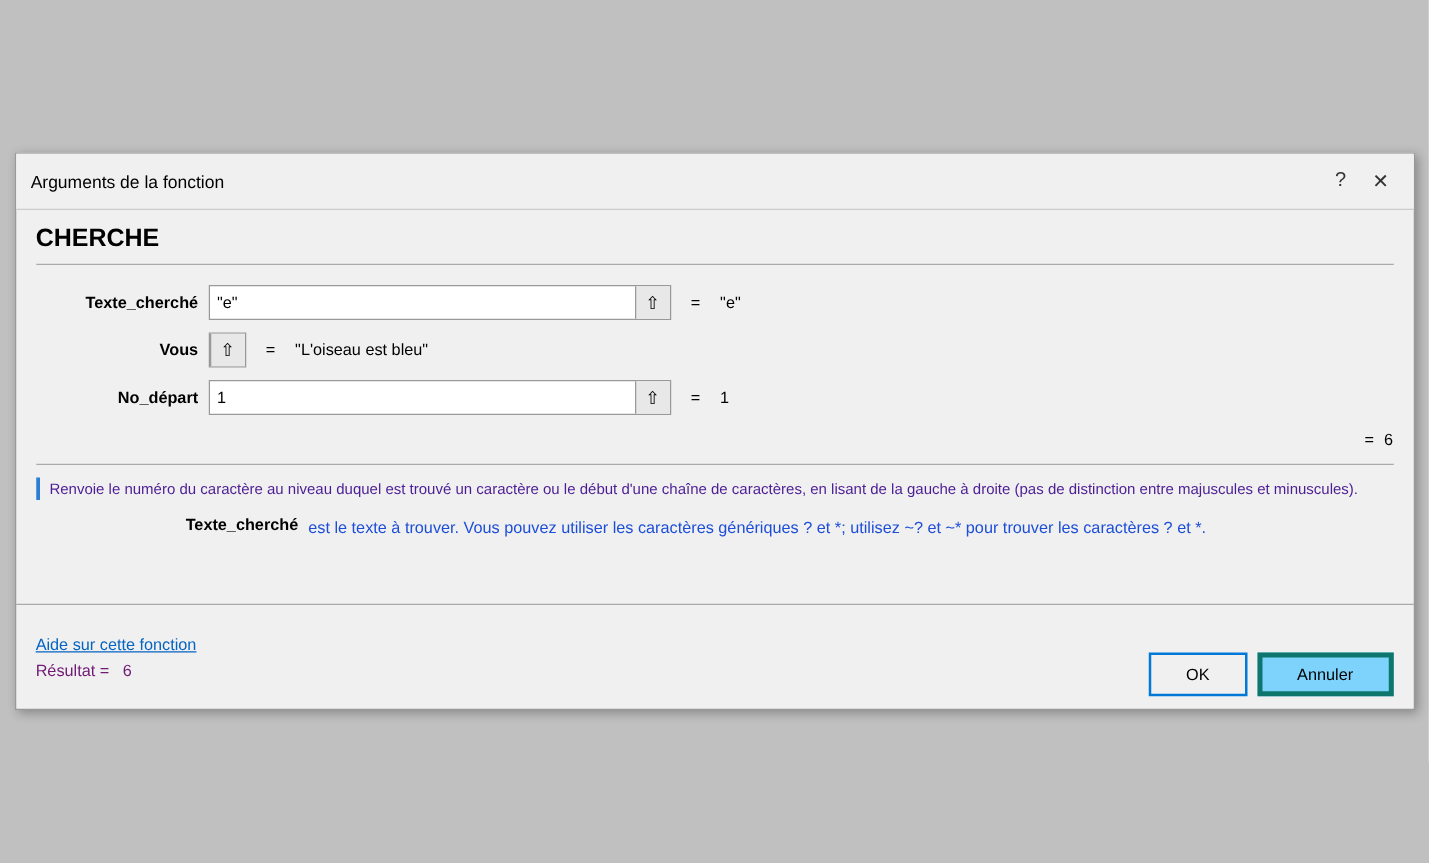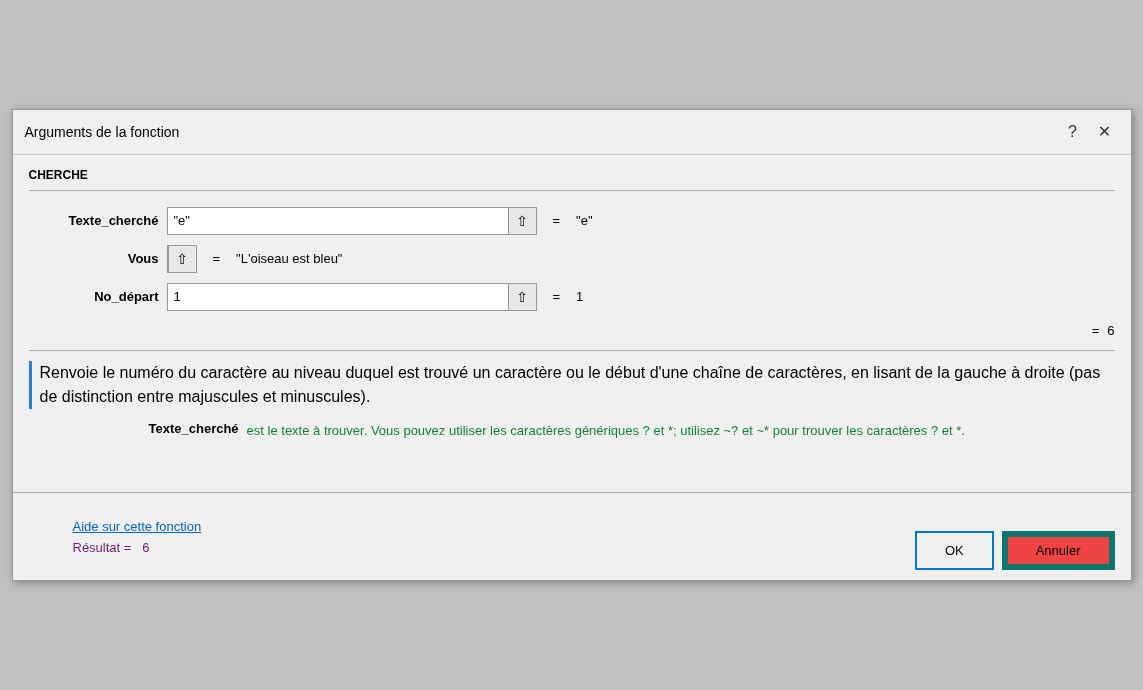--- a/index.html
+++ b/index.html
@@ -67,21 +67,21 @@
       flex: 1;
     }
 
     .function-name-section {
       border-bottom: 1px solid #aaa;
       padding-bottom: 8px;
       margin-bottom: 16px;
     }
 
     .function-name {
-      font-size: 12px;
+      font-size: 20px;
       font-weight: bold;
       color: #000;
     }
 
     .fields-section {
       display: flex;
       flex-direction: column;
       gap: 10px;
       margin-bottom: 12px;
     }
@@ -167,41 +167,41 @@
       margin: 4px 0 10px 0;
     }
 
     .description-section {
       margin-bottom: 12px;
       border-left: 3px solid #2a7fd4;
       padding-left: 8px;
     }
 
     .description-text {
-      font-size: 16px;
-      color: #000000;
+      font-size: 12px;
+      color: #4c1d95;
       line-height: 1.5;
     }
 
     .param-description {
       margin-top: 10px;
       display: flex;
       gap: 8px;
       padding-left: 120px;
     }
 
     .param-name {
       font-weight: bold;
       font-size: 13px;
       flex-shrink: 0;
     }
 
     .param-desc {
       font-size: 13px;
-      color: #15803d;
+      color: #1d4ed8;
       line-height: 1.5;
     }
 
     .bottom-section {
       border-top: 1px solid #aaa;
       padding: 10px 16px;
       display: flex;
       align-items: center;
       justify-content: space-between;
     }
@@ -224,22 +224,22 @@
       display: flex;
       gap: 8px;
       margin-top: 28px;
     }
 
     .dialog-btn {
       padding: 6px 28px;
       font-size: 13px;
       font-family: inherit;
       cursor: pointer;
-      border: 6px solid #0f766e;
-      background: #ef4444;
+      border: 4px solid #0f766e;
+      background: #7dd3fc;
     }
 
     .dialog-btn.ok {
       border: 2px solid #0078d7;
       background: #f0f0f0;
     }
 
     .spacer {
       height: 40px;
     }
@@ -310,21 +310,21 @@
     <div class="param-description">
       <span class="param-name">Texte_cherché</span>
       <span class="param-desc">est le texte à trouver. Vous pouvez utiliser les caractères génériques ? et *; utilisez ~? et ~* pour trouver les caractères ? et *.</span>
     </div>
 
     <div class="spacer"></div>
 
   </div>
 
   <div class="bottom-section">
-    <div style="display:flex; flex-direction:column; gap:6px;margin-left:44px;">
+    <div style="display:flex; flex-direction:column; gap:6px;">
       <button class="help-link">Aide sur cette fonction</button>
       <span class="result-final">
         <span>Résultat =</span>
         &nbsp;
         <span>6</span>
       </span>
     </div>
     <div class="buttons-group">
       <button class="dialog-btn ok">OK</button>
       <button class="dialog-btn">Annuler</button>

